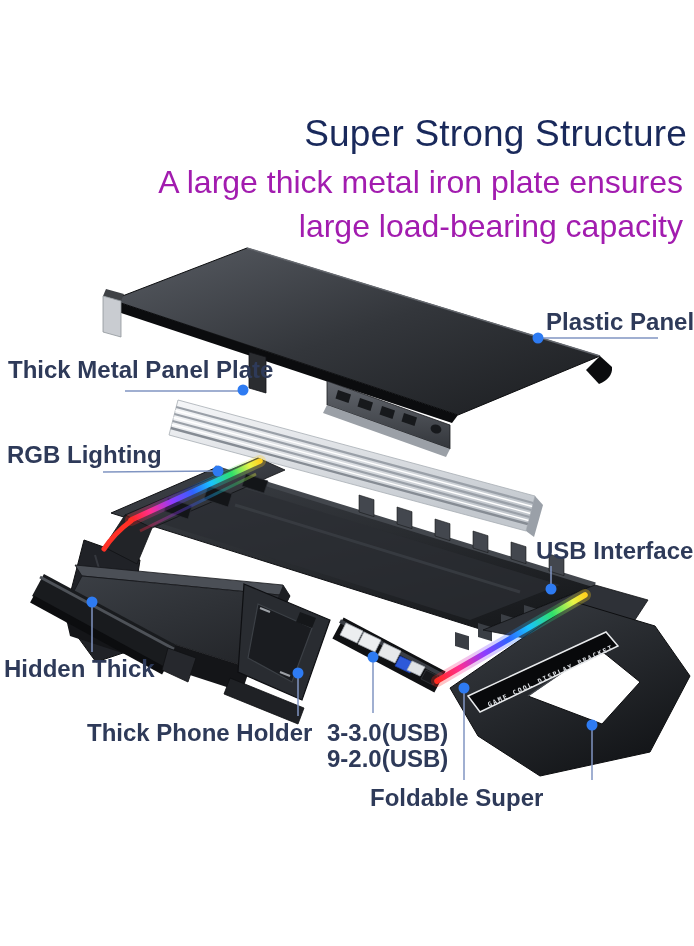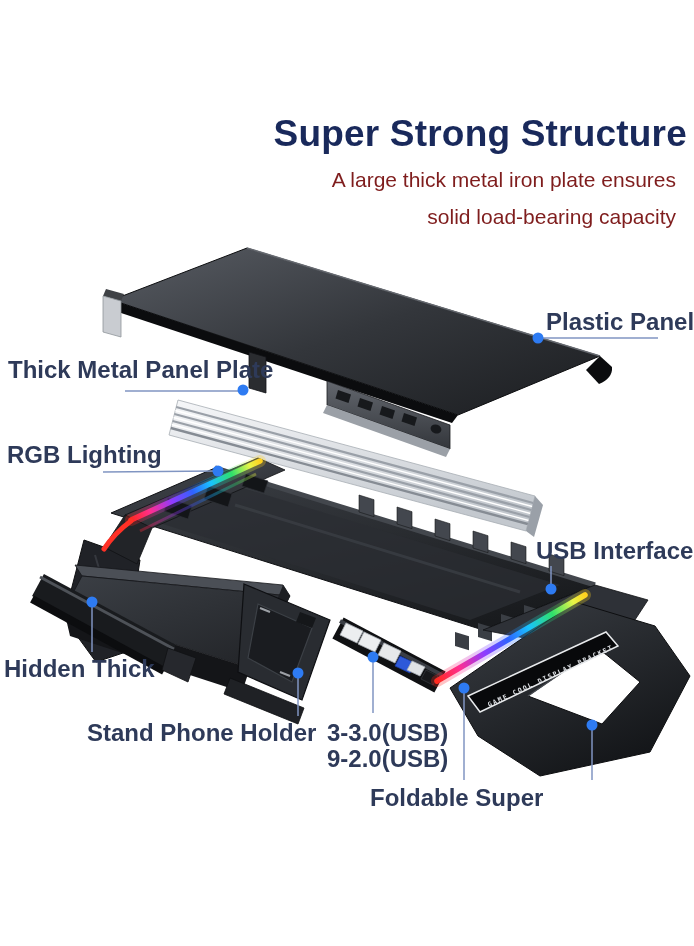--- a/index.html
+++ b/index.html
@@ -4,39 +4,39 @@
 <style>
   html,body{margin:0;padding:0;background:#ffffff;}
   .stage{
     position:relative;width:694px;height:946px;background:#ffffff;overflow:hidden;
     font-family:"Liberation Sans","DejaVu Sans",sans-serif;
   }
   .header{
     position:absolute;top:112px;right:7px;text-align:right;line-height:1.18;
   }
   .header .title{
-    font-size:37px;font-weight:700;color:#19295b;letter-spacing:0.2px;margin:0 0 6px 0;
+    font-size:37px;font-weight:400;color:#19295b;letter-spacing:0.2px;margin:0 0 6px 0;
   }
   .header .subtitle{
-    font-size:21px;font-weight:400;color:#7f1d1d;margin:11px;line-height:1.25;
+    font-size:32px;font-weight:400;color:#a21caf;margin:4px;line-height:1.25;
   }
   svg.diagram{position:absolute;left:0;top:0;}
   .part-label{
     position:absolute;font-size:24px;font-weight:700;color:#2e3a59;white-space:nowrap;
   }
 </style>
 </head>
 <body>
 
 <div class="stage">
 
   <div class="header">
     <div class="title">Super Strong Structure</div>
     <div class="subtitle">A large thick metal iron plate ensures</div>
-    <div class="subtitle">solid load-bearing capacity</div>
+    <div class="subtitle">large load-bearing capacity</div>
   </div>
 
   <svg class="diagram" width="694" height="946" viewBox="0 0 694 946">
     <defs>
       <linearGradient id="gPanel" x1="0" y1="0" x2="1" y2="1">
         <stop offset="0" stop-color="#585c63"></stop>
         <stop offset="0.5" stop-color="#33363b"></stop>
         <stop offset="1" stop-color="#1b1d20"></stop>
       </linearGradient>
       <linearGradient id="gBracket" x1="0" y1="0" x2="0" y2="1">
@@ -225,18 +225,18 @@
       <circle cx="464" cy="688" r="5.5"></circle>
       <circle cx="592" cy="725" r="5.5"></circle>
     </g>
   </svg>
 
   <div class="part-label" style="left:546px;top:308px">Plastic Panel</div>
   <div class="part-label" style="left:8px;top:356px">Thick Metal Panel Plate</div>
   <div class="part-label" style="left:536px;top:537px">USB Interface</div>
   <div class="part-label" style="left:7px;top:441px">RGB Lighting</div>
   <div class="part-label" style="left:4px;top:655px">Hidden Thick</div>
-  <div class="part-label" style="left:87px;top:719px">Stand Phone Holder</div>
+  <div class="part-label" style="left:87px;top:719px">Thick Phone Holder</div>
   <div class="part-label" style="left:327px;top:719px">3-3.0(USB)</div>
   <div class="part-label" style="left:327px;top:745px">9-2.0(USB)</div>
   <div class="part-label" style="left:370px;top:784px">Foldable Super</div>
 
 </div>
 
 </body></html>

